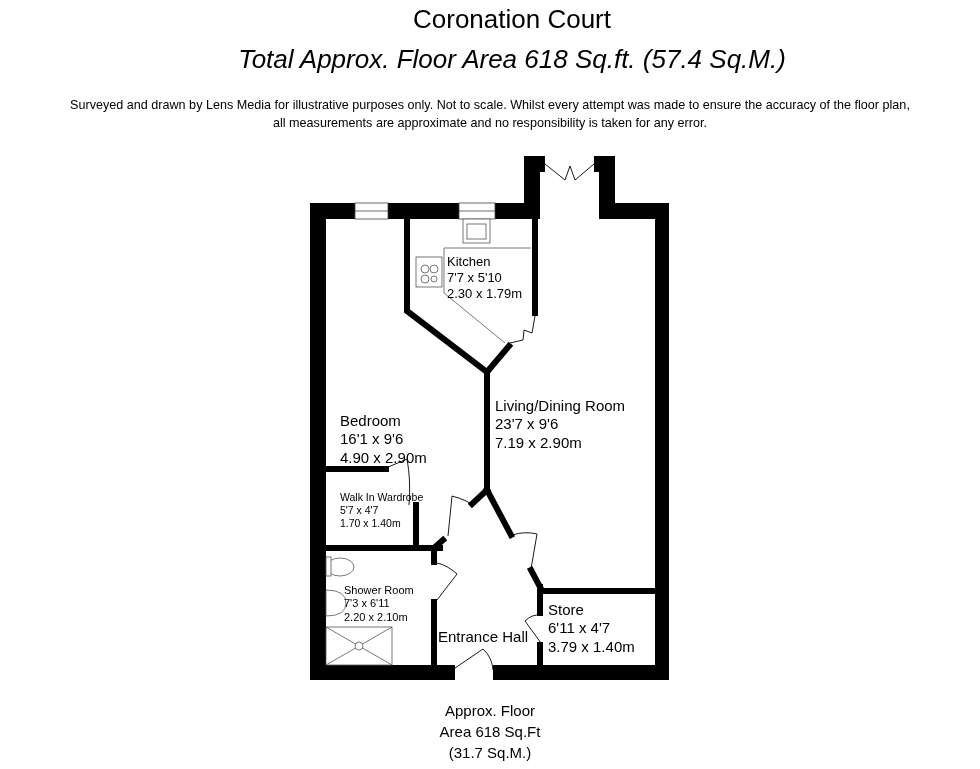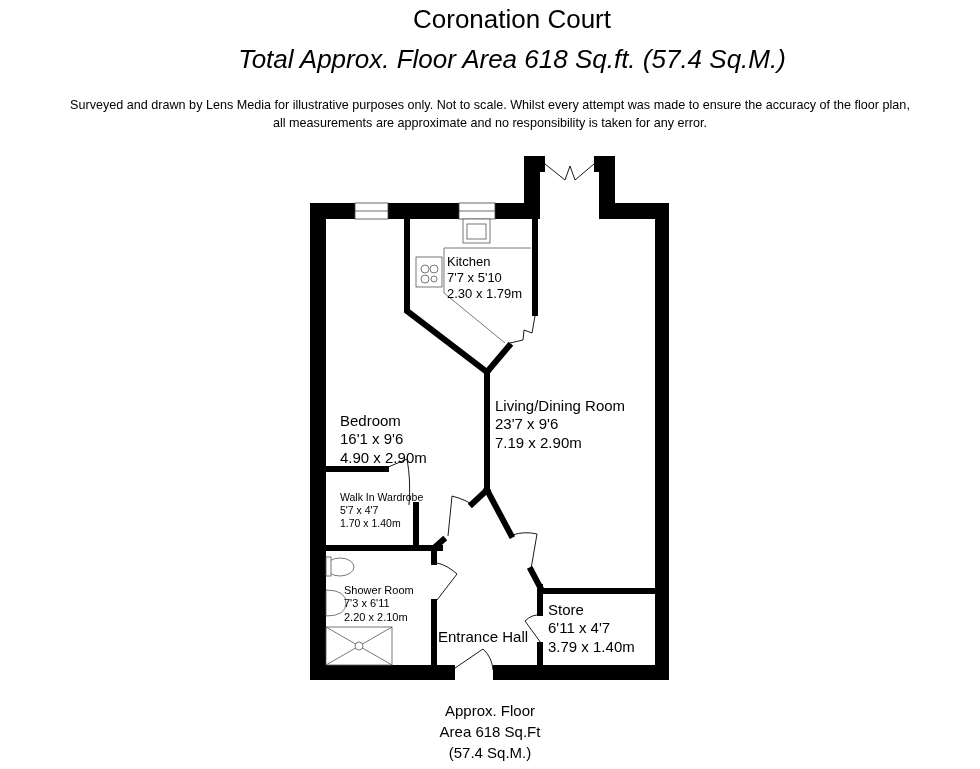--- a/index.html
+++ b/index.html
@@ -164,14 +164,14 @@
 
 <div class="lbl big" style="left:548px; top:601px; width:106px;">
   <div>Store</div>
   <div>6'11 x 4'7</div>
   <div>3.79 x 1.40m</div>
 </div>
 
 <div class="summary">
   <div>Approx. Floor</div>
   <div>Area 618 Sq.Ft</div>
-  <div>(57.4 Sq.M.)</div>
+  <div>(31.7 Sq.M.)</div>
 </div>
 
 </body></html>

